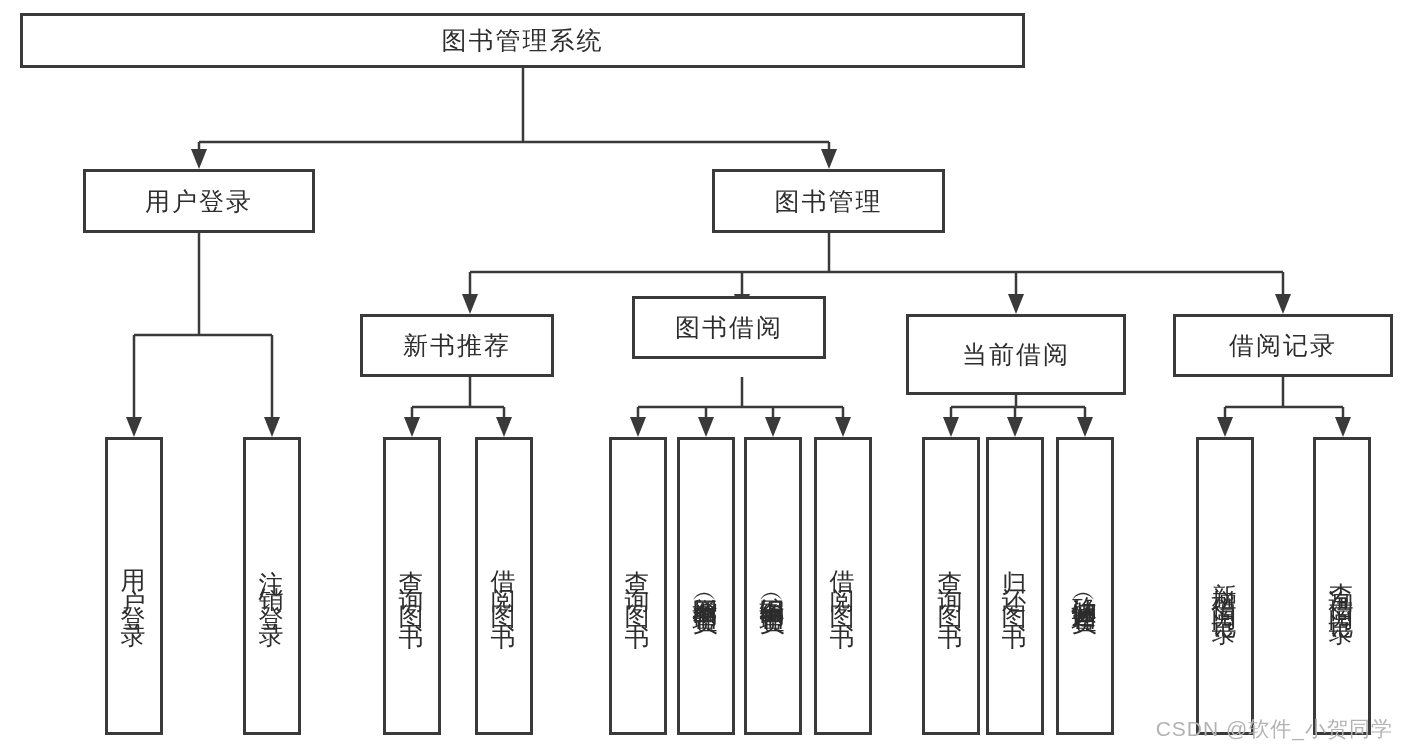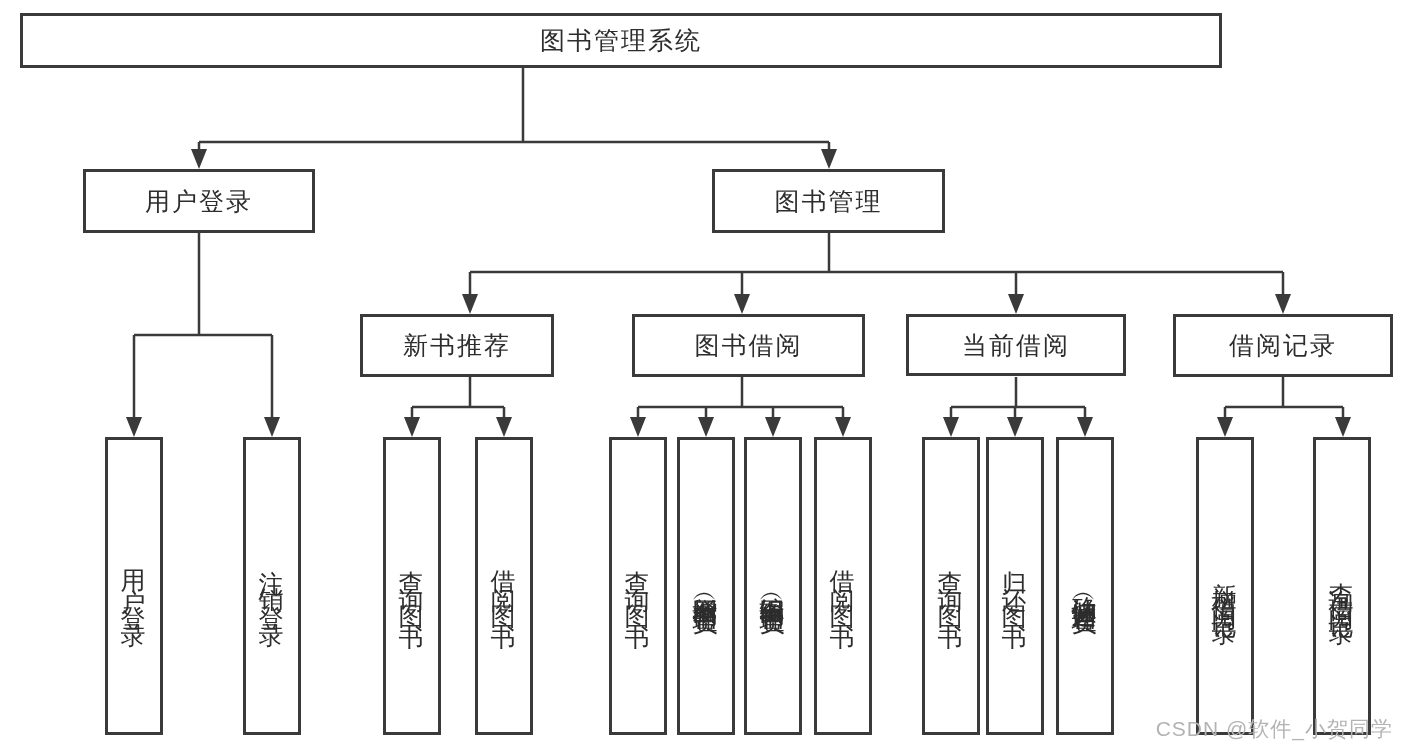--- a/index.html
+++ b/index.html
@@ -81,38 +81,38 @@
       <polygon points="765,417 781,417 773,437"></polygon>
       <polygon points="835,417 851,417 843,437"></polygon>
       <polygon points="943,417 959,417 951,437"></polygon>
       <polygon points="1007,417 1023,417 1015,437"></polygon>
       <polygon points="1077,417 1093,417 1085,437"></polygon>
       <polygon points="1217,417 1233,417 1225,437"></polygon>
       <polygon points="1335,417 1351,417 1343,437"></polygon>
     </g>
   </svg>
 
-  <div class="box" style="left:20px;top:13px;width:1202px;height:55px">
+  <div class="box" style="left:20px;top:13px;width:1005px;height:55px">
     <span class="h-label">图书管理系统</span>
   </div>
 
   <div class="box" style="left:83px;top:169px;width:232px;height:64px">
     <span class="h-label">用户登录</span>
   </div>
   <div class="box" style="left:712px;top:169px;width:233px;height:64px">
     <span class="h-label">图书管理</span>
   </div>
 
   <div class="box" style="left:360px;top:314px;width:194px;height:63px">
     <span class="h-label">新书推荐</span>
   </div>
-  <div class="box" style="left:632px;top:314px;width:233px;height:63px">
+  <div class="box" style="left:632px;top:296px;width:194px;height:63px">
     <span class="h-label">图书借阅</span>
   </div>
-  <div class="box" style="left:906px;top:314px;width:220px;height:62px">
+  <div class="box" style="left:906px;top:314px;width:220px;height:81px">
     <span class="h-label">当前借阅</span>
   </div>
   <div class="box" style="left:1173px;top:314px;width:220px;height:63px">
     <span class="h-label">借阅记录</span>
   </div>
 
   <div class="box v-box ls-wide" style="left:105px;top:437px;width:58px;height:298px">
     <span>用户登录</span>
   </div>
   <div class="box v-box ls-wide" style="left:243px;top:437px;width:58px;height:298px">

